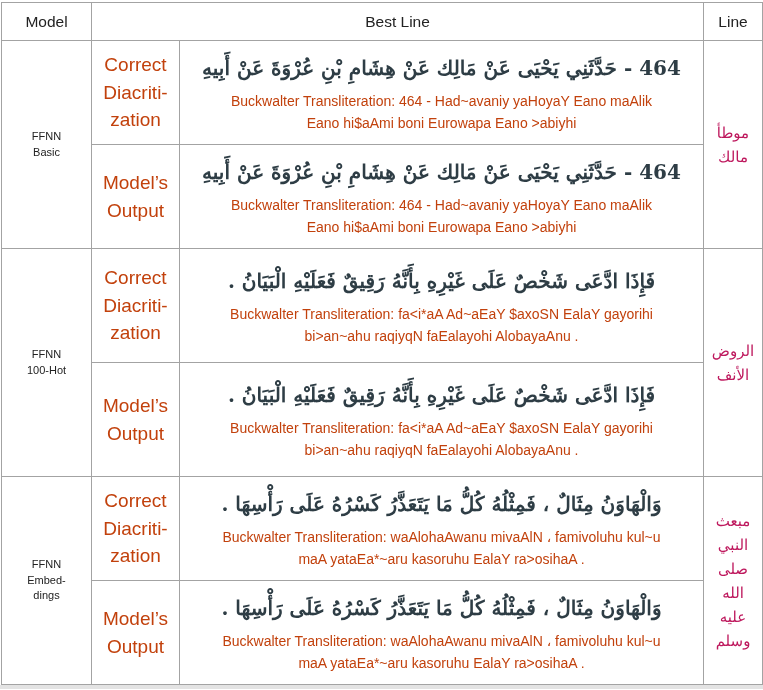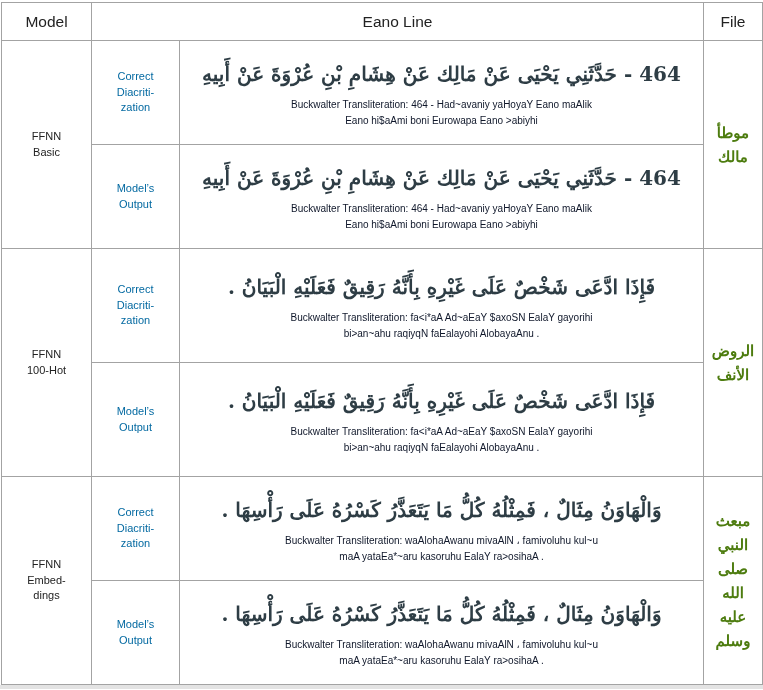--- a/index.html
+++ b/index.html
@@ -39,51 +39,50 @@
     font-size: 15.5px;
     color: #222222;
   }
   td.model-cell {
     font-size: 11px;
     color: #222222;
     white-space: pre-line;
     line-height: 1.45;
   }
   td.sublabel-cell {
-    font-size: 11px;
-    color: #0369a1;
+    font-size: 19px;
+    color: #c2410c;
     white-space: pre-line;
     line-height: 1.45;
   }
   td.content-cell {
     padding: 6px 10px;
   }
   td.file-cell {
     font-size: 15px;
-    color: #4d7c0f;
+    color: #be185d;
     white-space: pre-line;
     line-height: 1.6;
     direction: rtl;
     font-family: "DejaVu Serif", "Liberation Serif", serif;
-    font-weight: bold;
   }
   .arabic-line {
     direction: rtl;
     unicode-bidi: embed;
     font-size: 20px;
     line-height: 1.7;
     color: #2e3d45;
     font-family: "DejaVu Serif", "Liberation Serif", serif;
     margin-bottom: 6px;
     font-weight: bold;
   }
   .translit-line {
-    font-size: 10px;
+    font-size: 14px;
     line-height: 1.55;
-    color: #0f172a;
+    color: #c2410c;
     white-space: pre-line;
   }
   .row-h1 td { height: 104px; }
   .row-h2 td { height: 114px; }
   .bottom-strip {
     width: 763px;
     height: 4px;
     background: #e3e3e3;
     margin-top: 0px;
   }
@@ -96,22 +95,22 @@
     <colgroup>
       <col style="width:90px">
       <col style="width:88px">
       <col style="width:524px">
       <col style="width:59px">
     </colgroup>
 
     <tbody>
         <tr>
       <td class="header-cell">Model</td>
-      <td class="header-cell" colspan="2">Eano Line</td>
-      <td class="header-cell">File</td>
+      <td class="header-cell" colspan="2">Best Line</td>
+      <td class="header-cell">Line</td>
     </tr>
 
     <tr class="row-h1">
       <td class="model-cell" rowspan="2">FFNN
 Basic</td>
       <td class="sublabel-cell">Correct
 Diacriti-
 zation</td>
       <td class="content-cell">
         <div class="arabic-line">464 - حَدَّثَنِي يَحْيَى عَنْ مَالِك عَنْ هِشَامِ بْنِ عُرْوَةَ عَنْ أَبِيهِ</div>

